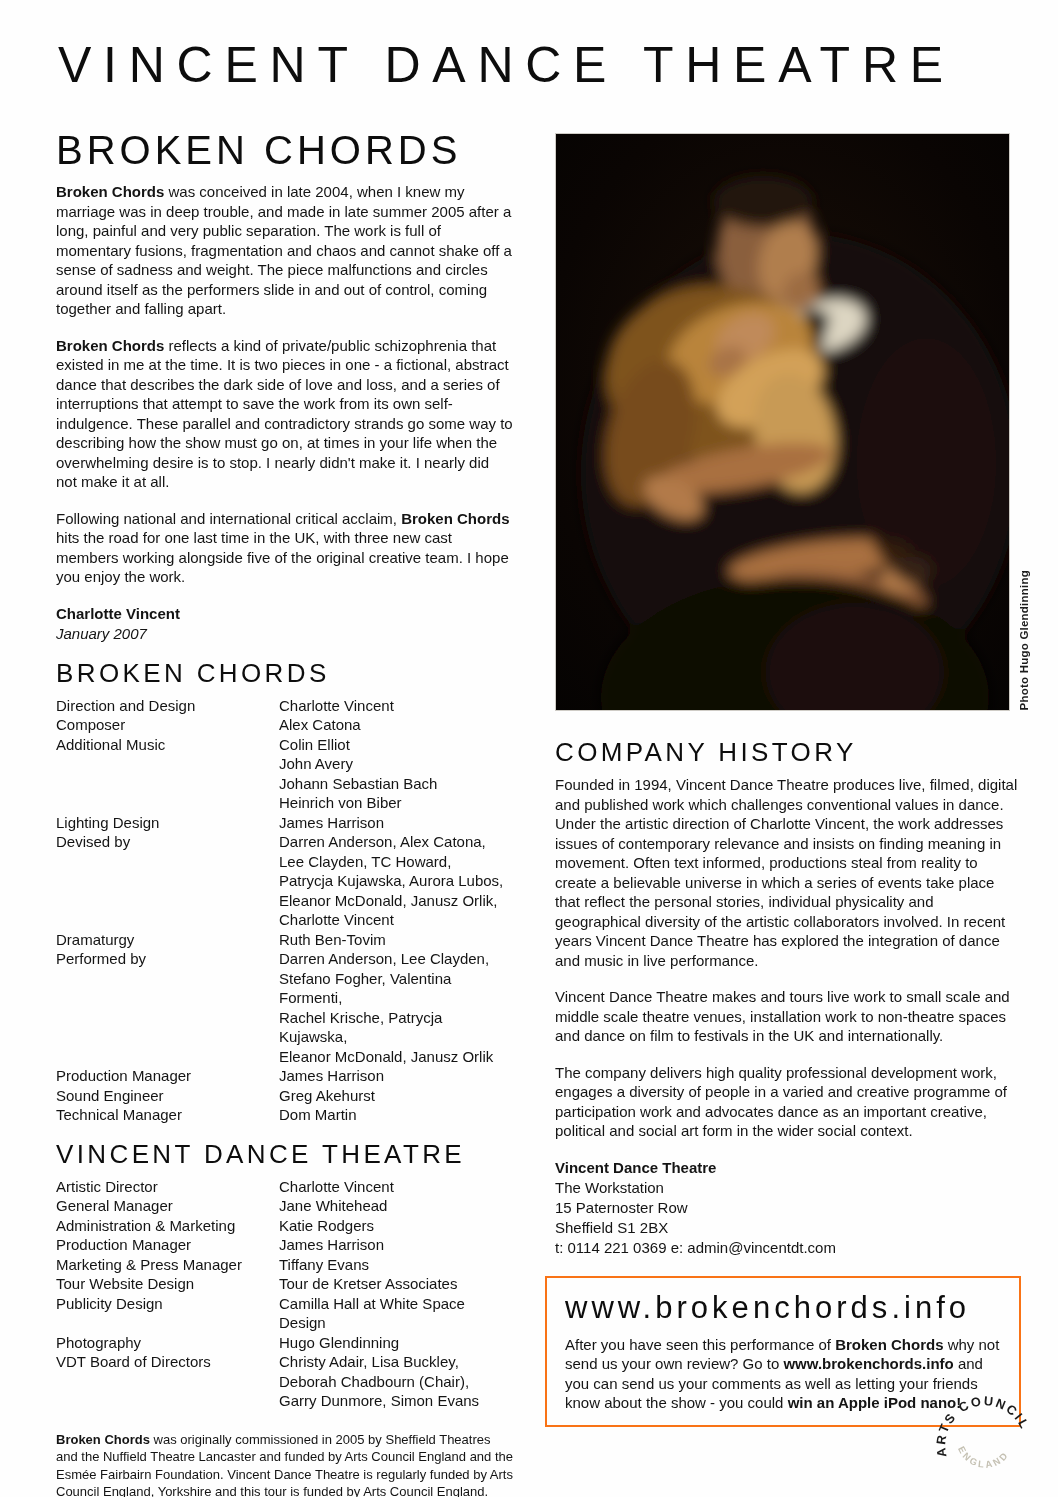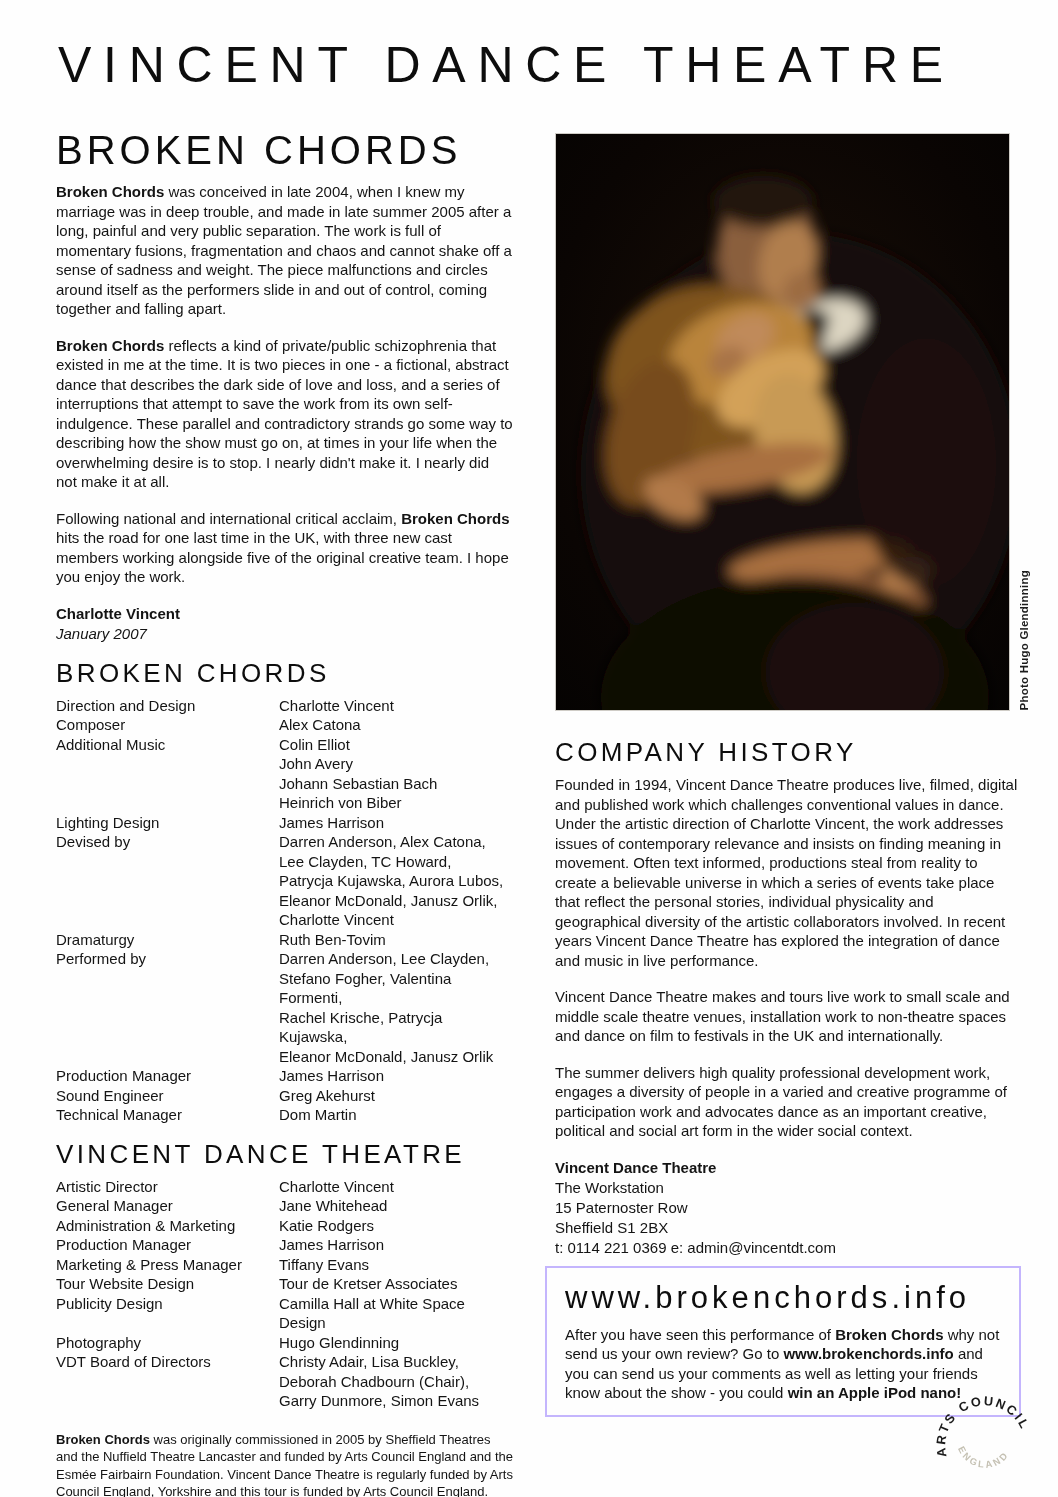--- a/index.html
+++ b/index.html
@@ -47,21 +47,21 @@
     font-size:11.5px; font-weight:bold; letter-spacing:0.02em; color:#1c1c1c;
     white-space:nowrap;
   }
 
   .ch-heading { margin-top:26px; }
   .address { font-size:15px; line-height:20px; margin-top:2px; }
   .address-name { font-weight:bold; }
   .address-lines { white-space:pre-line; }
 
   .promo-box {
-    border:2px solid #c4b5fd; margin:8px 0 0 -10px; width:476px;
+    border:2px solid #f97316; margin:18px 0 0 -10px; width:476px;
     box-sizing:border-box; padding:12px 16px 12px 18px; background:#fefefe;
   }
   .promo-url {
     font-size:31px; line-height:36px; letter-spacing:0.13em;
     font-weight:400; margin:0 0 9px 0; white-space:nowrap; color:#0d0d0d;
   }
   .promo-body { font-size:15px; line-height:19.5px; }
   .promo-body b { font-weight:bold; }
 
   .ac-logo { position:absolute; left:933px; top:1388px; width:104px; height:104px; }
@@ -231,21 +231,21 @@
           <ellipse cx="240" cy="565" rx="195" ry="120" fill="#0c0704"></ellipse>
           <ellipse cx="300" cy="540" rx="90" ry="70" fill="#1b0f08"></ellipse>
         </g>
       </svg>
       <div class="photo-caption">Photo Hugo Glendinning</div>
     </div>
 
     <h2 class="h-section ch-heading">COMPANY HISTORY</h2>
     <p class="body-p">Founded in 1994, Vincent Dance Theatre produces live, filmed, digital and published work which challenges conventional values in dance. Under the artistic direction of Charlotte Vincent, the work addresses issues of contemporary relevance and insists on finding meaning in movement. Often text informed, productions steal from reality to create a believable universe in which a series of events take place that reflect the personal stories, individual physicality and geographical diversity of the artistic collaborators involved. In recent years Vincent Dance Theatre has explored the integration of dance and music in live performance.</p>
     <p class="body-p">Vincent Dance Theatre makes and tours live work to small scale and middle scale theatre venues, installation work to non-theatre spaces and dance on film to festivals in the UK and internationally.</p>
-    <p class="body-p">The summer delivers high quality professional development work, engages a diversity of people in a varied and creative programme of participation work and advocates dance as an important creative, political and social art form in the wider social context.</p>
+    <p class="body-p">The company delivers high quality professional development work, engages a diversity of people in a varied and creative programme of participation work and advocates dance as an important creative, political and social art form in the wider social context.</p>
 
     <div class="address">
       <div class="address-name">Vincent Dance Theatre</div>
       <div class="address-lines">The Workstation
 15 Paternoster Row
 Sheffield S1 2BX
 t: 0114 221 0369 e: admin@vincentdt.com</div>
     </div>
 
     <div class="promo-box">

